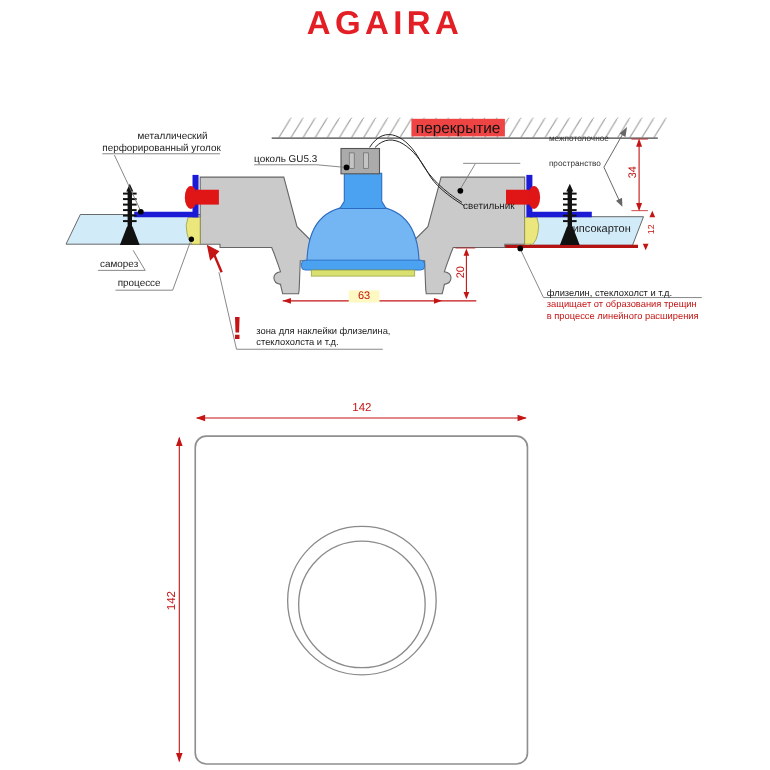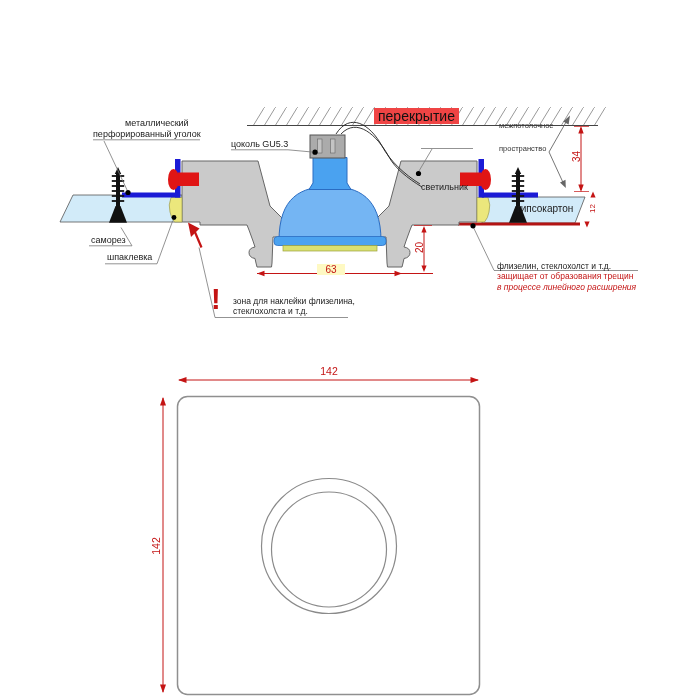--- a/index.html
+++ b/index.html
@@ -175,44 +175,45 @@
     <polygon points="178,380 186.5,377 186.5,383" stroke="none"></polygon>
     <polygon points="479,380 470.5,377 470.5,383" stroke="none"></polygon>
   </g>
   <g stroke="#c41414" fill="#c41414">
     <line x1="163" y1="398" x2="163" y2="692" stroke-width="1"></line>
     <polygon points="163,397 160,405.5 166,405.5" stroke="none"></polygon>
     <polygon points="163,693 160,684.5 166,684.5" stroke="none"></polygon>
   </g>
 </svg>
 
+<div class="logo">AGAIRA</div>
 
 <div class="ceiling">перекрытие</div>
 
 <div class="lbl" style="left:93px;top:118px;padding-left:32px;">металлический</div>
 <div class="lbl" style="left:93px;top:128.5px;">перфорированный уголок</div>
 
 <div class="lbl" style="left:231px;top:139px;">цоколь GU5.3</div>
 <div class="lbl" style="left:421px;top:138px;margin-top:44px;">светильник</div>
 
 <div class="lbl sm" style="left:499px;top:121px;">межпотолочное</div>
 <div class="lbl sm" style="left:499px;top:143.5px;">пространство</div>
 
 <div class="lbl" style="left:517px;top:204px;font-size:10px;">гипсокартон</div>
 
 <div class="lbl" style="left:91px;top:235px;">саморез</div>
-<div class="lbl" style="left:107px;top:252px;">шпаклевка</div>
+<div class="lbl" style="left:107px;top:252px;">процессе</div>
 
 <div class="excl">!</div>
 <div class="lbl" style="left:233px;top:295.5px;font-size:8.5px;">зона для наклейки флизелина,</div>
 <div class="lbl" style="left:233px;top:306px;font-size:8.5px;">стеклохолста и т.д.</div>
 
 <div class="lbl" style="left:497px;top:260.5px;font-size:8.5px;">флизелин, стеклохолст и т.д.</div>
 <div class="lbl redtxt" style="left:497px;top:271px;font-size:8.5px;text-align:right;">защищает от образования трещин</div>
-<div class="lbl redtxt" style="left:497px;top:281.5px;font-size:8.5px;font-style:italic;">в процессе линейного расширения</div>
+<div class="lbl redtxt" style="left:497px;top:281.5px;font-size:8.5px;">в процессе линейного расширения</div>
 
 <div class="dim rot ctr" style="left:567px;top:151px;width:18px;">34</div>
 <div class="dim rot ctr" style="left:584px;top:204px;width:16px;font-size:8px;">12</div>
 <div class="dim rot ctr" style="left:410px;top:242px;width:18px;">20</div>
 <div class="dim ctr whitebg" style="left:317px;top:264px;width:24px;">63</div>
 
 <div class="dim ctr" style="left:304px;top:365px;width:50px;font-size:10.5px;">142</div>
 <div class="dim rot ctr" style="left:142px;top:540px;width:28px;font-size:10.5px;">142</div>
 
 </div>

